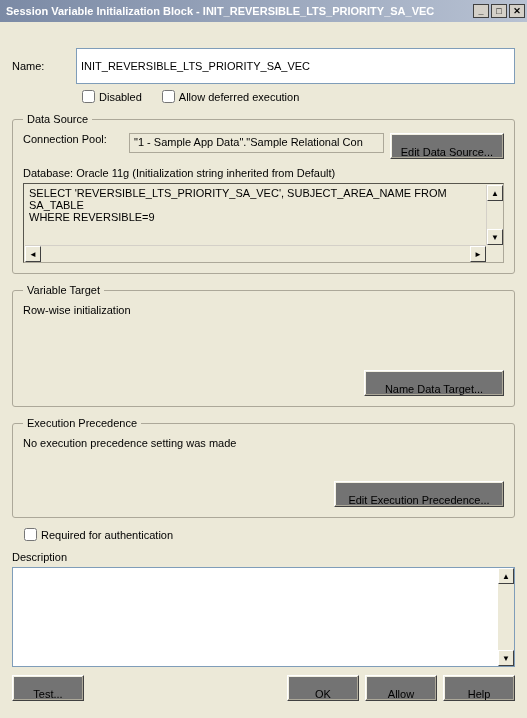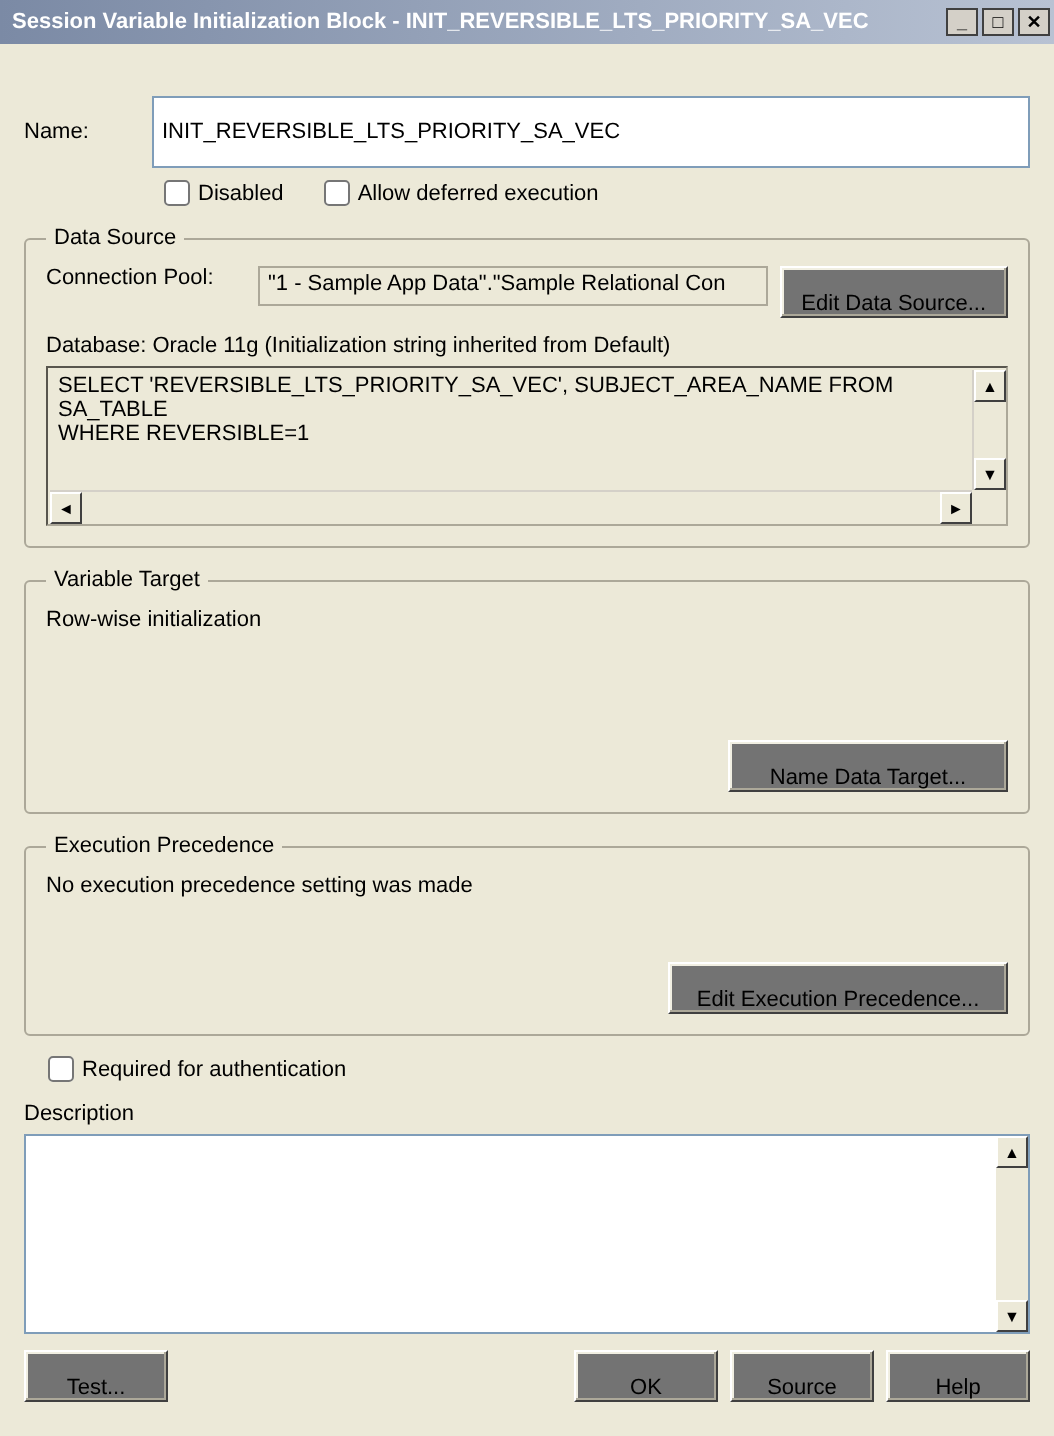--- a/index.html
+++ b/index.html
@@ -193,21 +193,21 @@
     <div class="conn-row">
       <span class="lbl">Connection Pool:</span>
       <div class="readonly-input">"1 - Sample App Data"."Sample Relational Con</div>
       <button class="btn">Edit Data Source...</button>
     </div>
     <div class="db-label">Database: Oracle 11g (Initialization string inherited from Default)</div>
     <div class="sql-area-wrap">
       <div class="sql-flex">
         <div class="sql-main">
           <div class="sql-area-inner">SELECT 'REVERSIBLE_LTS_PRIORITY_SA_VEC', SUBJECT_AREA_NAME FROM SA_TABLE
-WHERE REVERSIBLE=1</div>
+WHERE REVERSIBLE=9</div>
           <div class="scroll-h">
             <div class="scroll-btn">◄</div>
             <div class="scroll-btn">►</div>
           </div>
         </div>
         <div style="display:flex;flex-direction:column;">
           <div class="scroll-v" style="position:relative;flex:1;">
             <div class="scroll-btn">▲</div>
             <div class="scroll-btn">▼</div>
           </div>
@@ -243,18 +243,18 @@
     <div class="desc-scroll-v">
       <div class="scroll-btn">▲</div>
       <div class="scroll-btn">▼</div>
     </div>
   </div>
 
   <div class="bottom-row">
     <button class="btn">Test...</button>
     <div class="bottom-right">
       <button class="btn">OK</button>
-      <button class="btn">Source</button>
+      <button class="btn">Allow</button>
       <button class="btn">Help</button>
     </div>
   </div>
 
 </div>
 
 </body></html>

